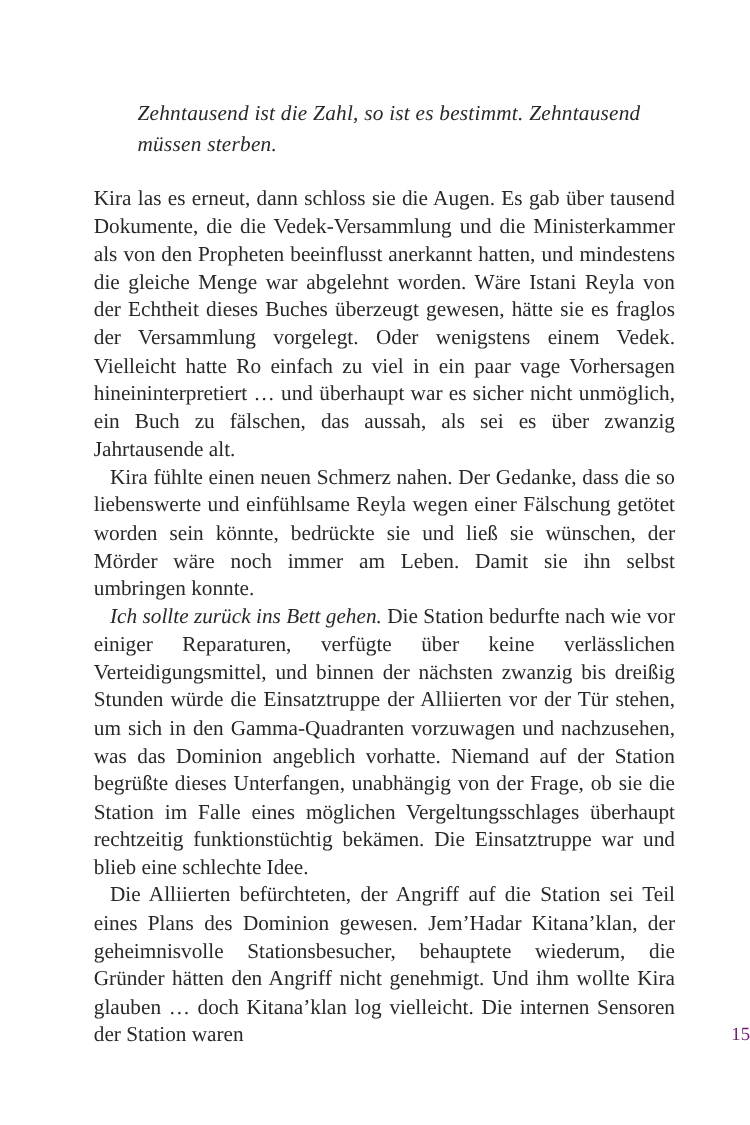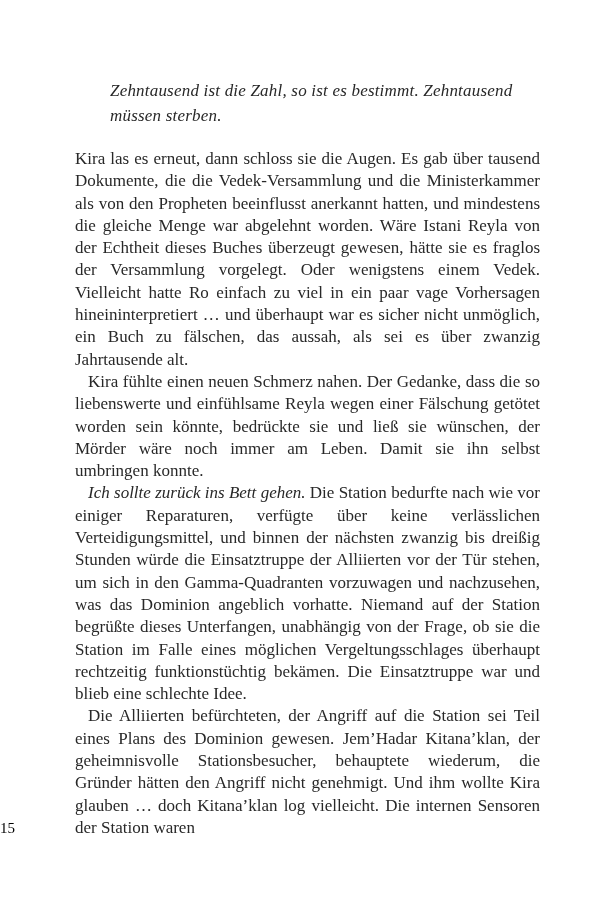--- a/index.html
+++ b/index.html
@@ -39,24 +39,24 @@
     text-indent: 13px;
   }
   .body-text em, .epigraph em {
     font-style: italic;
   }
   .page-number {
     position: absolute;
     top: 818px;
     left: 0;
     width: 100%;
-    text-align: left;
+    text-align: right;
     font-size: 15px;
     line-height: 20px;
-    color: #000000;
+    color: #701a75;
   }
 </style>
 </head>
 <body>
 
 <div class="page">
 
   <div class="epigraph">
     <em>Zehntausend ist die Zahl, so ist es bestimmt. Zehntausend müssen sterben.</em>
   </div>

